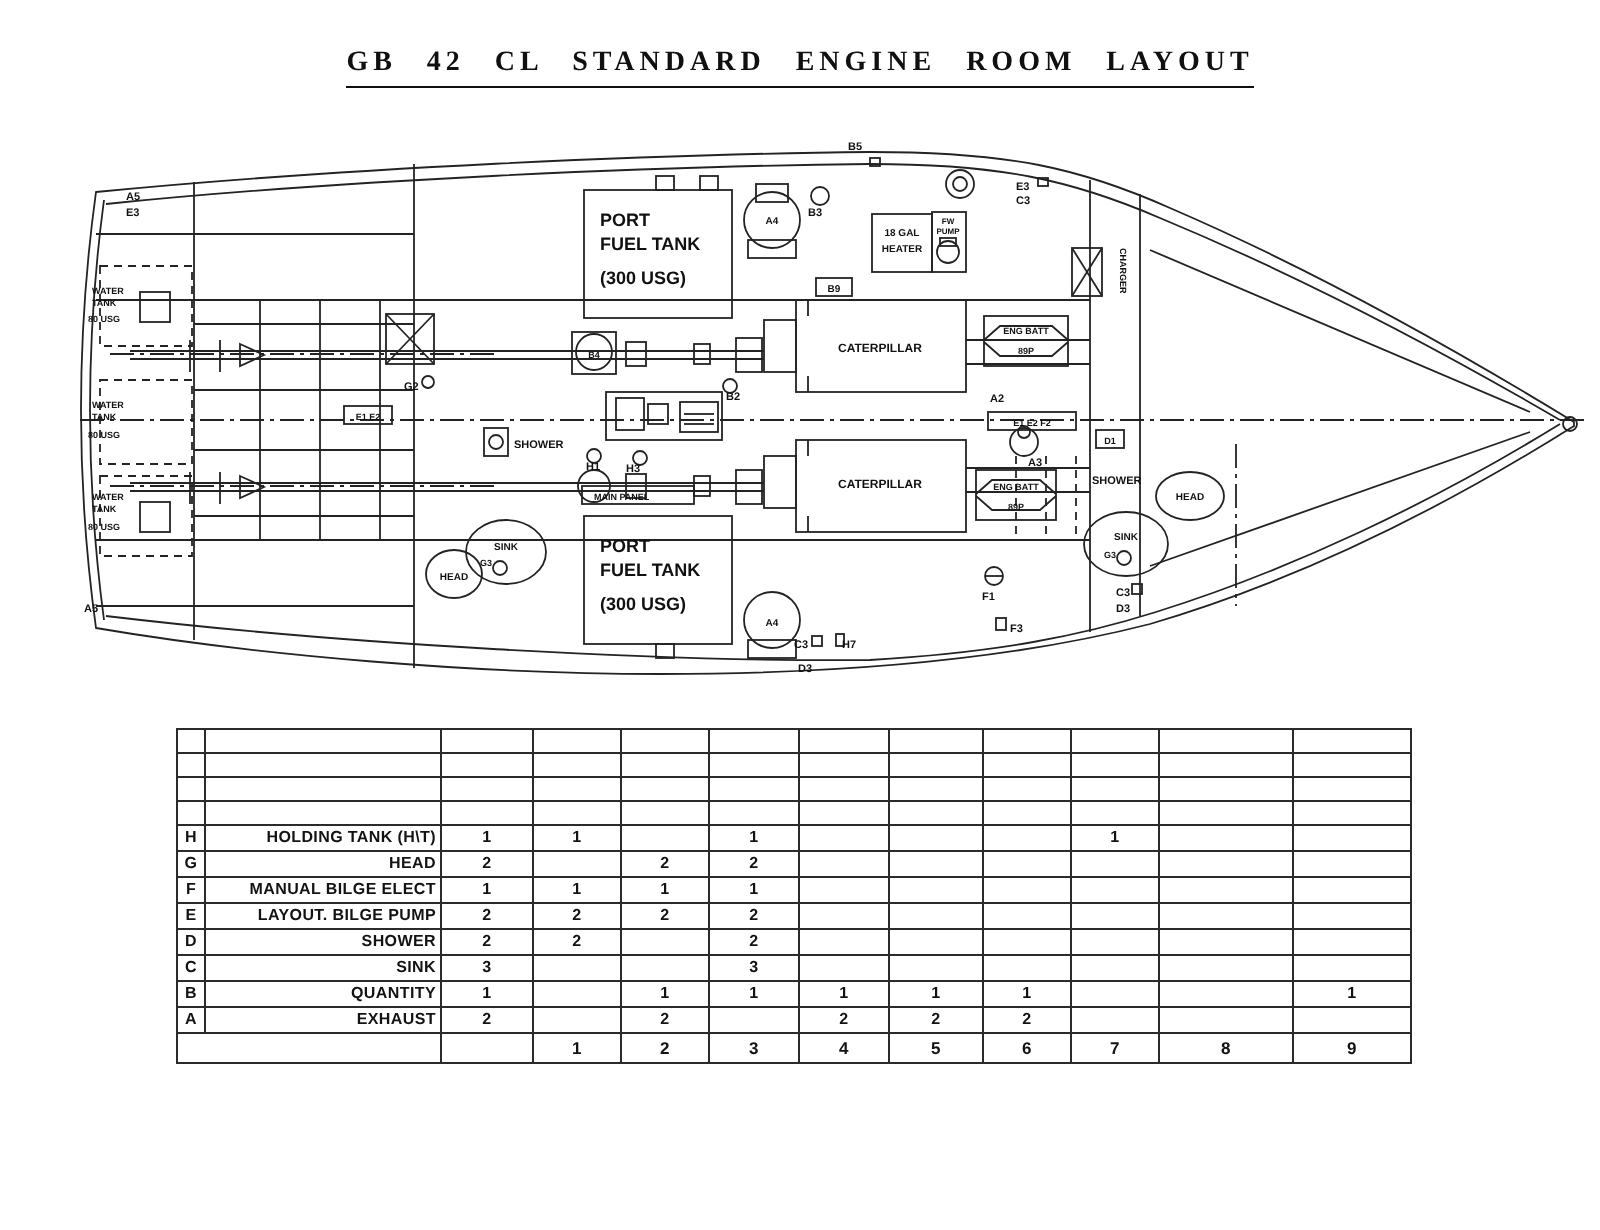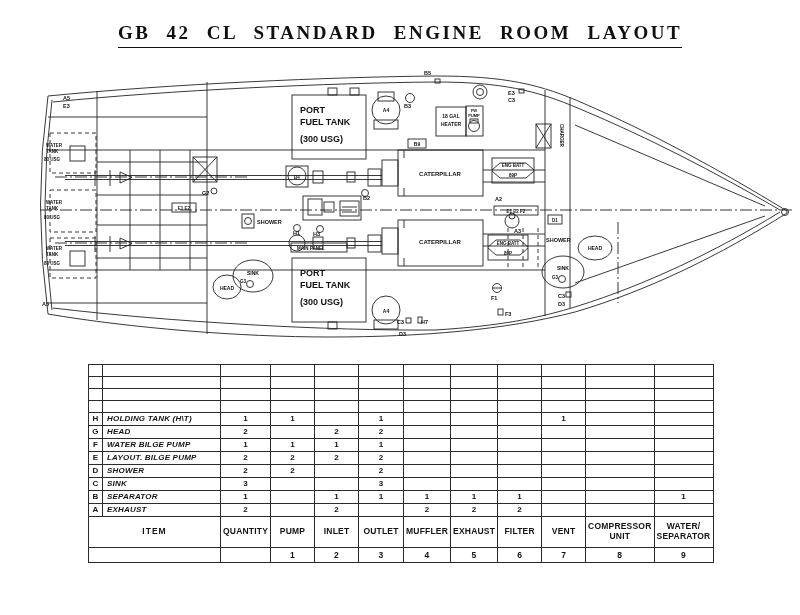--- a/index.html
+++ b/index.html
@@ -2,21 +2,21 @@
 <html><head>
 <meta charset="utf-8">
 <style>
   html,body{margin:0;padding:0;}
   body{
     width:800px;height:615px;position:relative;background:#ffffff;
     font-family:"Liberation Sans",sans-serif;color:#111;overflow:hidden;
   }
   #title-wrap{position:absolute;top:22px;left:0;width:800px;text-align:center;}
   #title-wrap span{
-    font-family:"Liberation Serif",serif;font-size:19px;font-weight:600;
+    font-family:"Liberation Serif",serif;font-size:14px;font-weight:600;
     letter-spacing:2.5px;word-spacing:9px;color:#101010;
     border-bottom:1.6px solid #101010;padding-bottom:3px;display:inline-block;
   }
   svg.diagram{position:absolute;left:0;top:0;}
   svg.diagram path,svg.diagram line,svg.diagram rect,svg.diagram circle,svg.diagram ellipse,svg.diagram polyline{
     stroke:#232323;fill:none;stroke-width:0.9;
   }
   svg.diagram text{
     stroke:none;fill:#111;font-family:"Liberation Sans",sans-serif;font-weight:bold;
   }
@@ -27,21 +27,21 @@
   table#legend{
     position:absolute;left:88px;top:364px;border-collapse:collapse;table-layout:fixed;
     border:1.5px solid #202020;background:#fff;
   }
   table#legend td{
     border:1px solid #2b2b2b;padding:0 2px;font-size:8px;line-height:1.05;
     text-align:center;overflow:hidden;white-space:nowrap;height:11px;color:#131313;
     font-weight:bold;letter-spacing:0.2px;
   }
   table#legend tr.datarow td{height:12px;}
-  table#legend td.name-cell{text-align:left;padding-left:4px;font-style:italic;}
+  table#legend td.name-cell{text-align:right;padding-left:4px;}
   table#legend tr.itemrow td{height:30px;font-size:8.5px;white-space:normal;line-height:1.15;}
   table#legend td.item-cell{font-size:13px;font-weight:bold;letter-spacing:1px;}
   table#legend tr.numrow td{height:14px;font-size:8.5px;}
 </style>
 </head>
 <body>
 
 <div id="title-wrap">
   <span>GB 42 CL STANDARD ENGINE ROOM LAYOUT</span>
 </div>
@@ -371,21 +371,21 @@
         <td>2</td>
         <td></td>
         <td></td>
         <td></td>
         <td></td>
         <td></td>
         <td></td>
       </tr>
       <tr class="datarow">
         <td>F</td>
-        <td class="name-cell">WATER BILGE PUMP</td>
+        <td class="name-cell">MANUAL BILGE ELECT</td>
         <td>1</td>
         <td>1</td>
         <td>1</td>
         <td>1</td>
         <td></td>
         <td></td>
         <td></td>
         <td></td>
         <td></td>
         <td></td>
@@ -427,21 +427,21 @@
         <td>3</td>
         <td></td>
         <td></td>
         <td></td>
         <td></td>
         <td></td>
         <td></td>
       </tr>
       <tr class="datarow">
         <td>B</td>
-        <td class="name-cell">SEPARATOR</td>
+        <td class="name-cell">QUANTITY</td>
         <td>1</td>
         <td></td>
         <td>1</td>
         <td>1</td>
         <td>1</td>
         <td>1</td>
         <td>1</td>
         <td></td>
         <td></td>
         <td>1</td>
@@ -452,33 +452,20 @@
         <td>2</td>
         <td></td>
         <td>2</td>
         <td></td>
         <td>2</td>
         <td>2</td>
         <td>2</td>
         <td></td>
         <td></td>
         <td></td>
-      </tr>
-      <tr class="itemrow">
-        <td class="item-cell" colspan="2">ITEM</td>
-        <td>QUANTITY</td>
-        <td>PUMP</td>
-        <td>INLET</td>
-        <td>OUTLET</td>
-        <td>MUFFLER</td>
-        <td>EXHAUST</td>
-        <td>FILTER</td>
-        <td>VENT</td>
-        <td>COMPRESSOR UNIT</td>
-        <td>WATER/ SEPARATOR</td>
       </tr>
       <tr class="numrow">
         <td colspan="2"></td>
         <td></td>
         <td>1</td>
         <td>2</td>
         <td>3</td>
         <td>4</td>
         <td>5</td>
         <td>6</td>

